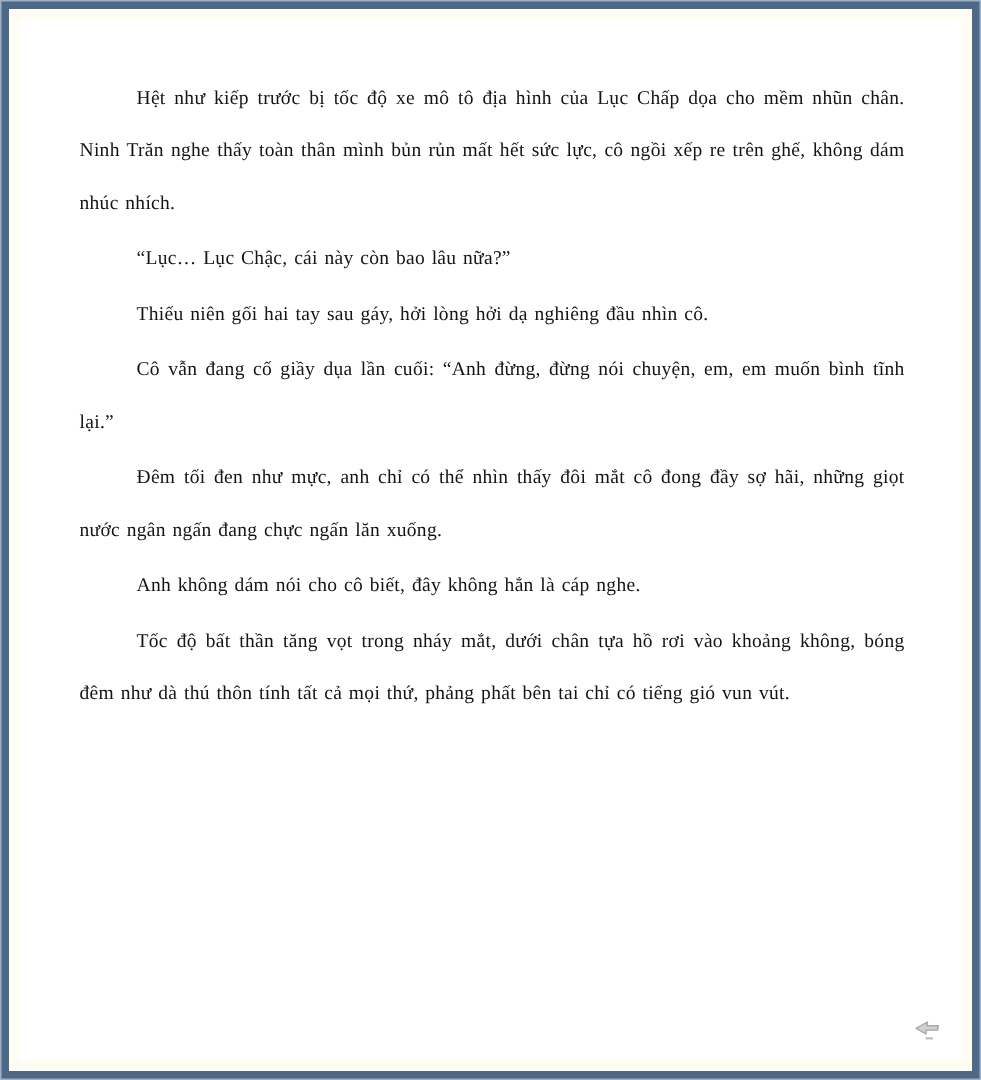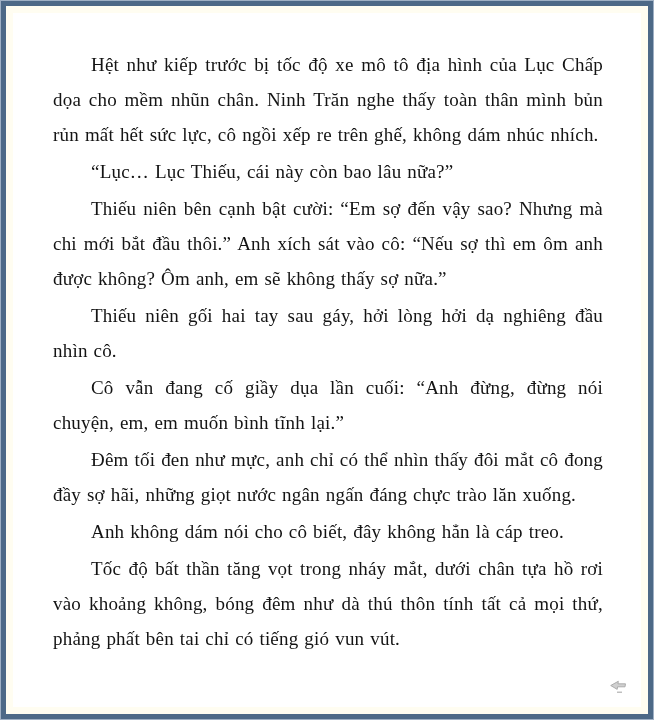--- a/index.html
+++ b/index.html
@@ -38,21 +38,21 @@
   .text-area {
     position: absolute;
     left: 40px;
     right: 38px;
     top: 34px;
     bottom: 20px;
     color: #141414;
   }
   .text-area p {
     margin: 0 0 2px 0;
-    font-size: 19px;
+    font-size: 13px;
     line-height: 35px;
     text-align: justify;
     text-indent: 38px;
     letter-spacing: 0.2px;
     word-spacing: 1px;
   }
   .page-turn {
     position: absolute;
     right: 13px;
     bottom: 13px;
@@ -65,26 +65,25 @@
 </head>
 <body>
 
 <div class="outer-edge">
   <div class="frame">
     <div class="inner-edge">
       <div class="page">
 
         <div class="text-area">
           <p>Hệt như kiếp trước bị tốc độ xe mô tô địa hình của Lục Chấp dọa cho mềm nhũn chân. Ninh Trăn nghe thấy toàn thân mình bủn rủn mất hết sức lực, cô ngồi xếp re trên ghế, không dám nhúc nhích.</p>
-          <p>“Lục… Lục Thiếu, cái này còn bao lâu nữa?”</p>
-          <p>Thiếu niên bên cạnh bật cười: “Em sợ đến vậy sao? Nhưng mà chi mới bắt đầu thôi.” Anh xích sát vào cô: “Nếu sợ thì em ôm anh được không? Ôm anh, em sẽ không thấy sợ nữa.”</p>
+          <p>“Lục… Lục Chậc, cái này còn bao lâu nữa?”</p>
           <p>Thiếu niên gối hai tay sau gáy, hởi lòng hởi dạ nghiêng đầu nhìn cô.</p>
           <p>Cô vẫn đang cố giầy dụa lần cuối: “Anh đừng, đừng nói chuyện, em, em muốn bình tĩnh lại.”</p>
-          <p>Đêm tối đen như mực, anh chỉ có thể nhìn thấy đôi mắt cô đong đầy sợ hãi, những giọt nước ngân ngấn đáng chực trào lăn xuống.</p>
-          <p>Anh không dám nói cho cô biết, đây không hẳn là cáp treo.</p>
+          <p>Đêm tối đen như mực, anh chỉ có thể nhìn thấy đôi mắt cô đong đầy sợ hãi, những giọt nước ngân ngấn đang chực ngấn lăn xuống.</p>
+          <p>Anh không dám nói cho cô biết, đây không hẳn là cáp nghe.</p>
           <p>Tốc độ bất thần tăng vọt trong nháy mắt, dưới chân tựa hồ rơi vào khoảng không, bóng đêm như dà thú thôn tính tất cả mọi thứ, phảng phất bên tai chỉ có tiếng gió vun vút.</p>
         </div>
 
         <div class="page-turn">
           <svg width="18" height="16" viewBox="0 0 18 16" xmlns="http://www.w3.org/2000/svg">
             <g transform="translate(1,2)">
               <path d="M15 3.5 L7.5 3.5 L7.5 0.5 L0.5 5.5 L7.5 10 L7.5 7 L15 7 Z" fill="#c8c8c8" stroke="#9a9a9a" stroke-width="1" stroke-linejoin="round" transform="skewX(-8) scale(1,0.85) translate(0,1)"></path>
               <path d="M6 11.5 L11 11.5 L11 13 L6 13 Z" fill="#b4b4b4"></path>
             </g>
           </svg>

